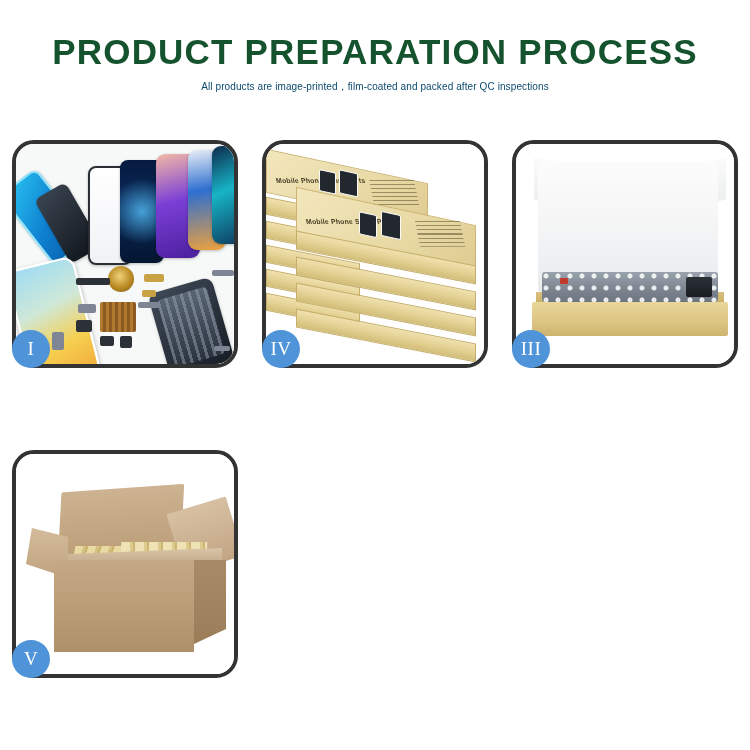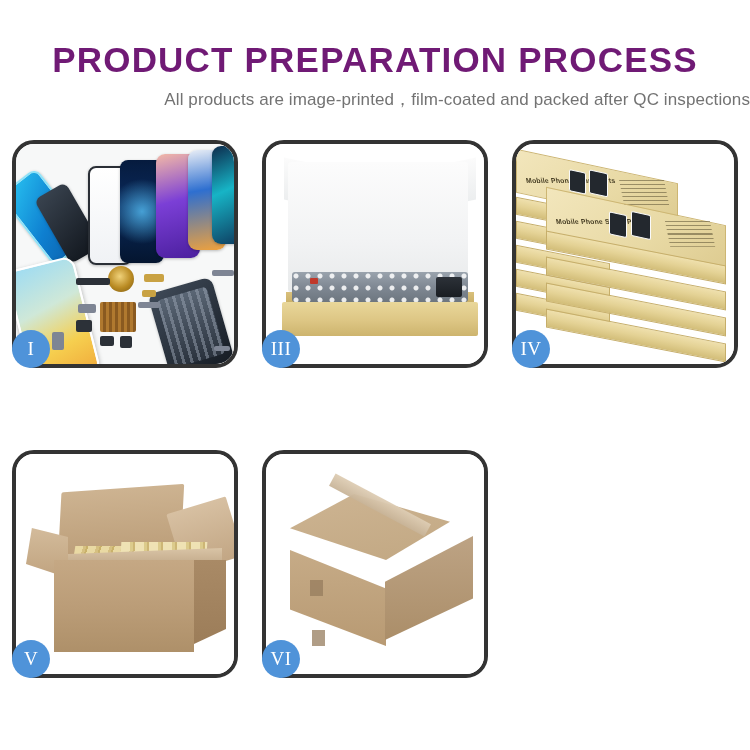--- a/index.html
+++ b/index.html
@@ -19,34 +19,33 @@
   .header {
     width: 750px;
     padding-top: 34px;
     text-align: center;
   }
   .title {
     font-family: "Liberation Sans", sans-serif;
     font-size: 35px;
     font-weight: 700;
     letter-spacing: 1.2px;
-    color: #701a75;
+    color: #14532d;
     line-height: 1.05;
-    margin: 8px;
+    margin: 0;
     white-space: nowrap;
   }
   .subtitle {
     font-family: "Liberation Sans", sans-serif;
-    font-size: 17px;
+    font-size: 10px;
     font-weight: 400;
-    color: #737373;
+    color: #0c4a6e;
     margin: 9px 0 0 0;
     letter-spacing: 0.1px;
     white-space: nowrap;
-    text-align: right;
   }
 
   
   .grid {
     position: absolute;
     top: 140px;
     left: 12px;
     width: 726px;
     display: grid;
     grid-template-columns: repeat(3, 226px);
@@ -445,84 +444,73 @@
       <div class="part" style="left:122px;top:158px;width:22px;height:6px;"></div>
       <div class="part" style="left:36px;top:188px;width:12px;height:18px;"></div>
       <div class="part" style="left:196px;top:126px;width:22px;height:6px;"></div>
       <div class="part" style="left:198px;top:202px;width:16px;height:5px;"></div>
     </div>
     <div class="badge">I</div>
   </div>
 
 
   <div class="panel">
+    <div class="panel-clip p4">
+      <div class="stack">
+
+        <div class="gbox" style="left:0px;top:62px;width:92px;height:16px;transform:skewY(11deg);"></div>
+        <div class="gbox" style="left:0px;top:86px;width:92px;height:16px;transform:skewY(11deg);"></div>
+        <div class="gbox" style="left:0px;top:110px;width:92px;height:16px;transform:skewY(11deg);"></div>
+        <div class="gbox" style="left:0px;top:134px;width:92px;height:16px;transform:skewY(11deg);"></div>
+        <div class="gbox" style="left:0px;top:158px;width:92px;height:16px;transform:skewY(11deg);"></div>
+
+        <div class="gbox-top" style="left:0px;top:22px;width:160px;height:42px;transform:skewY(12deg);">
+          <div class="gbox-label" style="left:8px;top:16px;transform:rotate(-12deg);">Mobile Phone Spare Parts</div>
+          <div class="gbox-screen" style="left:52px;top:8px;width:15px;height:20px;"></div>
+          <div class="gbox-screen" style="left:72px;top:4px;width:17px;height:22px;"></div>
+          <div class="gbox-lines" style="left:104px;top:2px;transform:rotate(-12deg);"></div>
+        </div>
+
+        <div class="gbox-top" style="left:30px;top:62px;width:178px;height:44px;transform:skewY(12deg);">
+          <div class="gbox-label" style="left:8px;top:18px;transform:rotate(-12deg);">Mobile Phone Spare Parts</div>
+          <div class="gbox-screen" style="left:62px;top:10px;width:16px;height:21px;"></div>
+          <div class="gbox-screen" style="left:84px;top:5px;width:18px;height:23px;"></div>
+          <div class="gbox-lines" style="left:120px;top:2px;transform:rotate(-12deg);"></div>
+        </div>
+
+        <div class="gbox" style="left:30px;top:104px;width:178px;height:17px;transform:skewY(11deg);"></div>
+        <div class="gbox" style="left:30px;top:130px;width:178px;height:17px;transform:skewY(11deg);"></div>
+        <div class="gbox" style="left:30px;top:156px;width:178px;height:17px;transform:skewY(11deg);"></div>
+        <div class="gbox" style="left:30px;top:182px;width:178px;height:17px;transform:skewY(11deg);"></div>
+      </div>
+    </div>
+    <div class="badge">IV</div>
+  </div>
+
+  <div class="panel">
     <div class="panel-clip p3">
       <div class="foam-lid-l"></div>
       <div class="foam-lid-r"></div>
       <div class="foam-back"></div>
       <div class="kraft-inner-lip"></div>
       <div class="wrapped-screen"></div>
       <div class="red-dot"></div>
       <div class="kraft-front"></div>
     </div>
     <div class="badge">III</div>
-  </div>
-
-  <div class="panel">
-    <div class="panel-clip p4">
-      <div class="stack">
-
-        <div class="gbox" style="left:0px;top:62px;width:92px;height:16px;transform:skewY(11deg);"></div>
-        <div class="gbox" style="left:0px;top:86px;width:92px;height:16px;transform:skewY(11deg);"></div>
-        <div class="gbox" style="left:0px;top:110px;width:92px;height:16px;transform:skewY(11deg);"></div>
-        <div class="gbox" style="left:0px;top:134px;width:92px;height:16px;transform:skewY(11deg);"></div>
-        <div class="gbox" style="left:0px;top:158px;width:92px;height:16px;transform:skewY(11deg);"></div>
-
-        <div class="gbox-top" style="left:0px;top:22px;width:160px;height:42px;transform:skewY(12deg);">
-          <div class="gbox-label" style="left:8px;top:16px;transform:rotate(-12deg);">Mobile Phone Spare Parts</div>
-          <div class="gbox-screen" style="left:52px;top:8px;width:15px;height:20px;"></div>
-          <div class="gbox-screen" style="left:72px;top:4px;width:17px;height:22px;"></div>
-          <div class="gbox-lines" style="left:104px;top:2px;transform:rotate(-12deg);"></div>
-        </div>
-
-        <div class="gbox-top" style="left:30px;top:62px;width:178px;height:44px;transform:skewY(12deg);">
-          <div class="gbox-label" style="left:8px;top:18px;transform:rotate(-12deg);">Mobile Phone Spare Parts</div>
-          <div class="gbox-screen" style="left:62px;top:10px;width:16px;height:21px;"></div>
-          <div class="gbox-screen" style="left:84px;top:5px;width:18px;height:23px;"></div>
-          <div class="gbox-lines" style="left:120px;top:2px;transform:rotate(-12deg);"></div>
-        </div>
-
-        <div class="gbox" style="left:30px;top:104px;width:178px;height:17px;transform:skewY(11deg);"></div>
-        <div class="gbox" style="left:30px;top:130px;width:178px;height:17px;transform:skewY(11deg);"></div>
-        <div class="gbox" style="left:30px;top:156px;width:178px;height:17px;transform:skewY(11deg);"></div>
-        <div class="gbox" style="left:30px;top:182px;width:178px;height:17px;transform:skewY(11deg);"></div>
-      </div>
-    </div>
-    <div class="badge">IV</div>
   </div>
 
   <div class="panel">
     <div class="panel-clip p5">
       <div class="flap-back"></div>
       <div class="flap-right"></div>
       <div class="goods"></div>
       <div class="goods2"></div>
       <div class="carton-inner"></div>
       <div class="flap-left"></div>
       <div class="carton-side"></div>
       <div class="carton-body"></div>
     </div>
     <div class="badge">V</div>
   </div>
 
-  <div class="panel">
-    <div class="panel-clip p6">
-      <div class="sealed-top"></div>
-      <div class="tape"></div>
-      <div class="sealed-front"></div>
-      <div class="sealed-right"></div>
-      <div class="tape-tab"></div>
-      <div class="tape-tab b"></div>
-    </div>
-    <div class="badge">VI</div>
-  </div>
 
 </div>
 
 </body></html>

